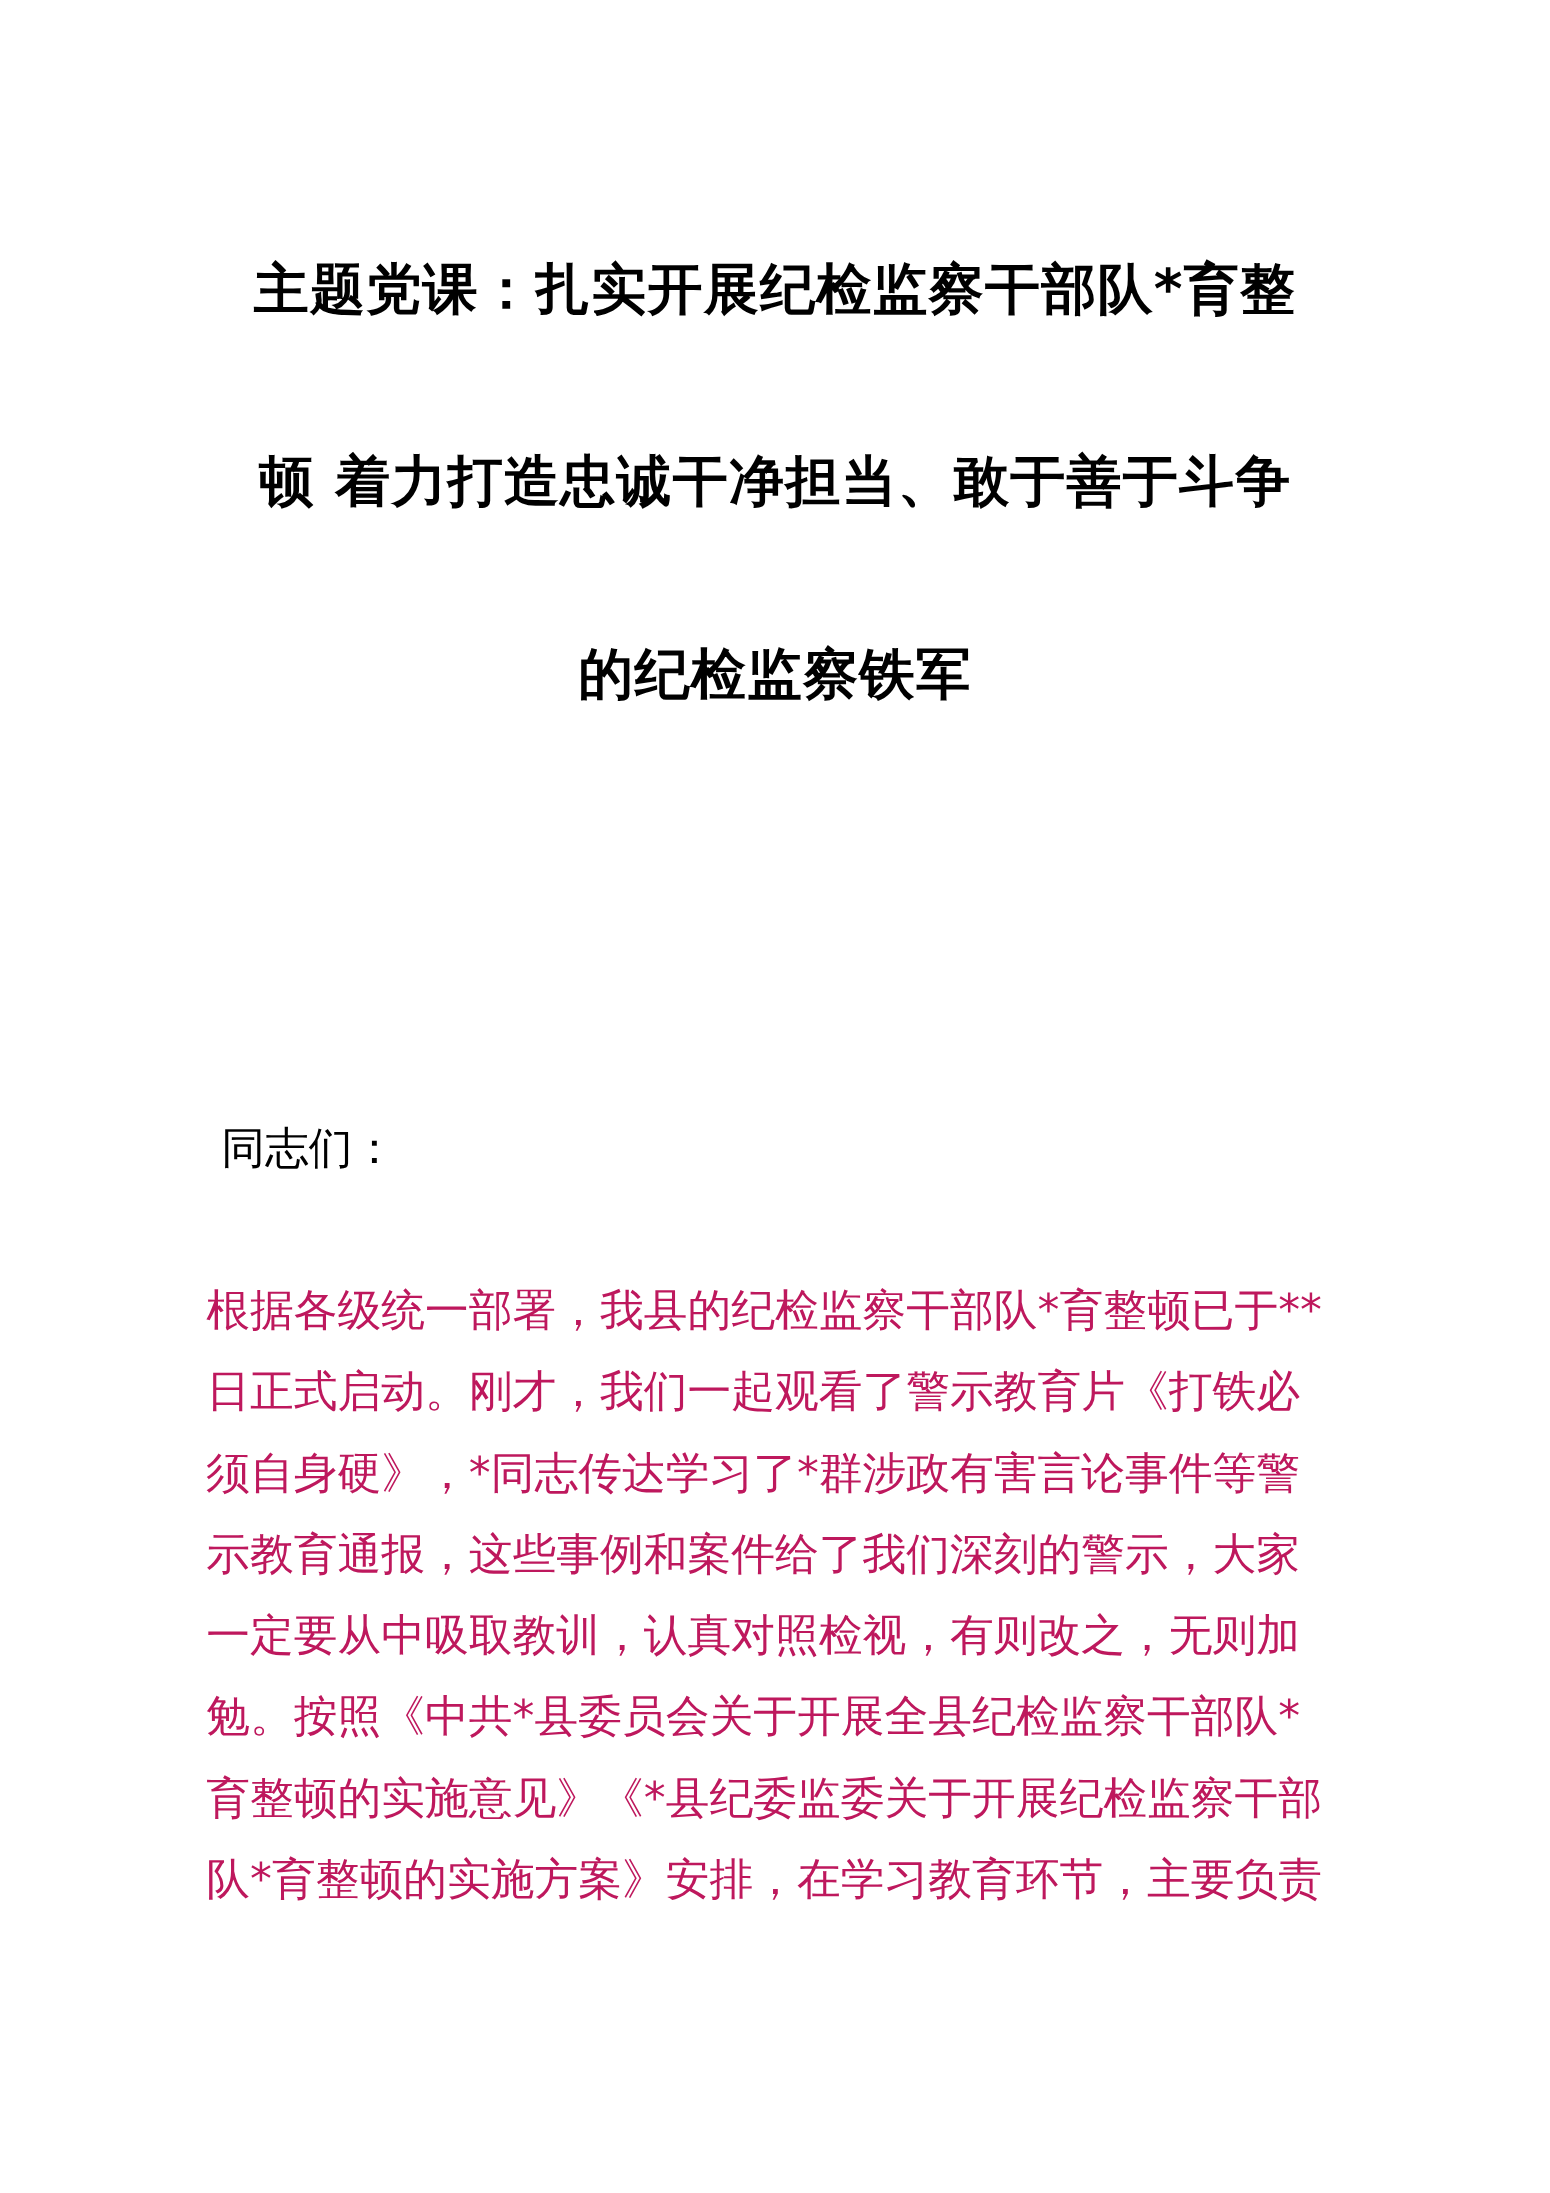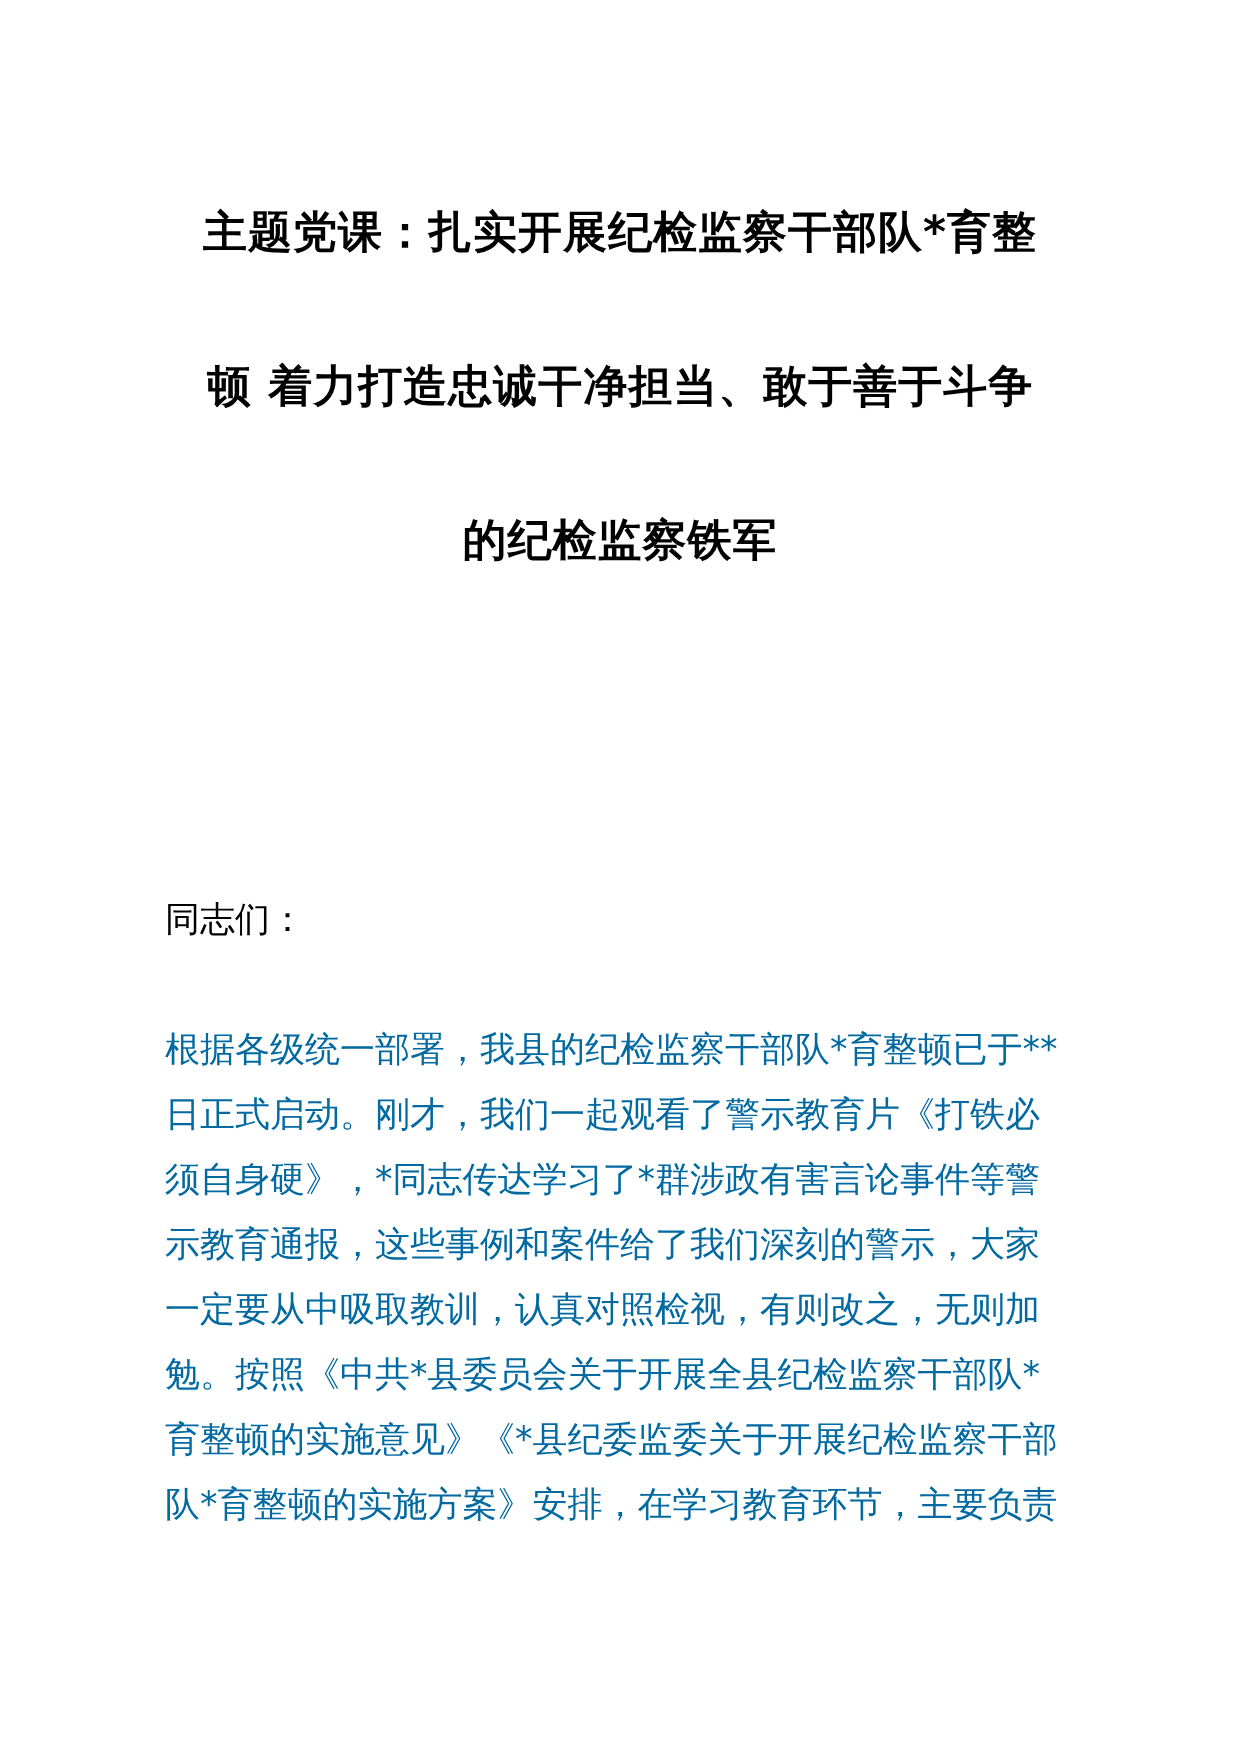--- a/index.html
+++ b/index.html
@@ -25,38 +25,38 @@
     font-size: 44px;
     font-weight: bold;
     line-height: 154px;
     white-space: pre-line;
     letter-spacing: 1px;
     color: #000000;
   }
   .salutation {
     position: absolute;
     top: 887px;
-    left: 165px;
+    left: 177px;
     font-size: 35px;
     font-weight: normal;
     line-height: 65px;
     color: #000000;
     text-align: center;
   }
   .body-paragraph {
     position: absolute;
     top: 1017px;
     left: 165px;
     width: 920px;
     font-size: 35px;
     font-weight: normal;
     line-height: 65px;
     white-space: pre-line;
     text-align: left;
-    color: #0369a1;
+    color: #be185d;
   }
 </style>
 </head>
 <body>
 
 <div class="page">
   <div class="doc-title">主题党课：扎实开展纪检监察干部队*育整
 顿 着力打造忠诚干净担当、敢于善于斗争
 的纪检监察铁军</div>
 

